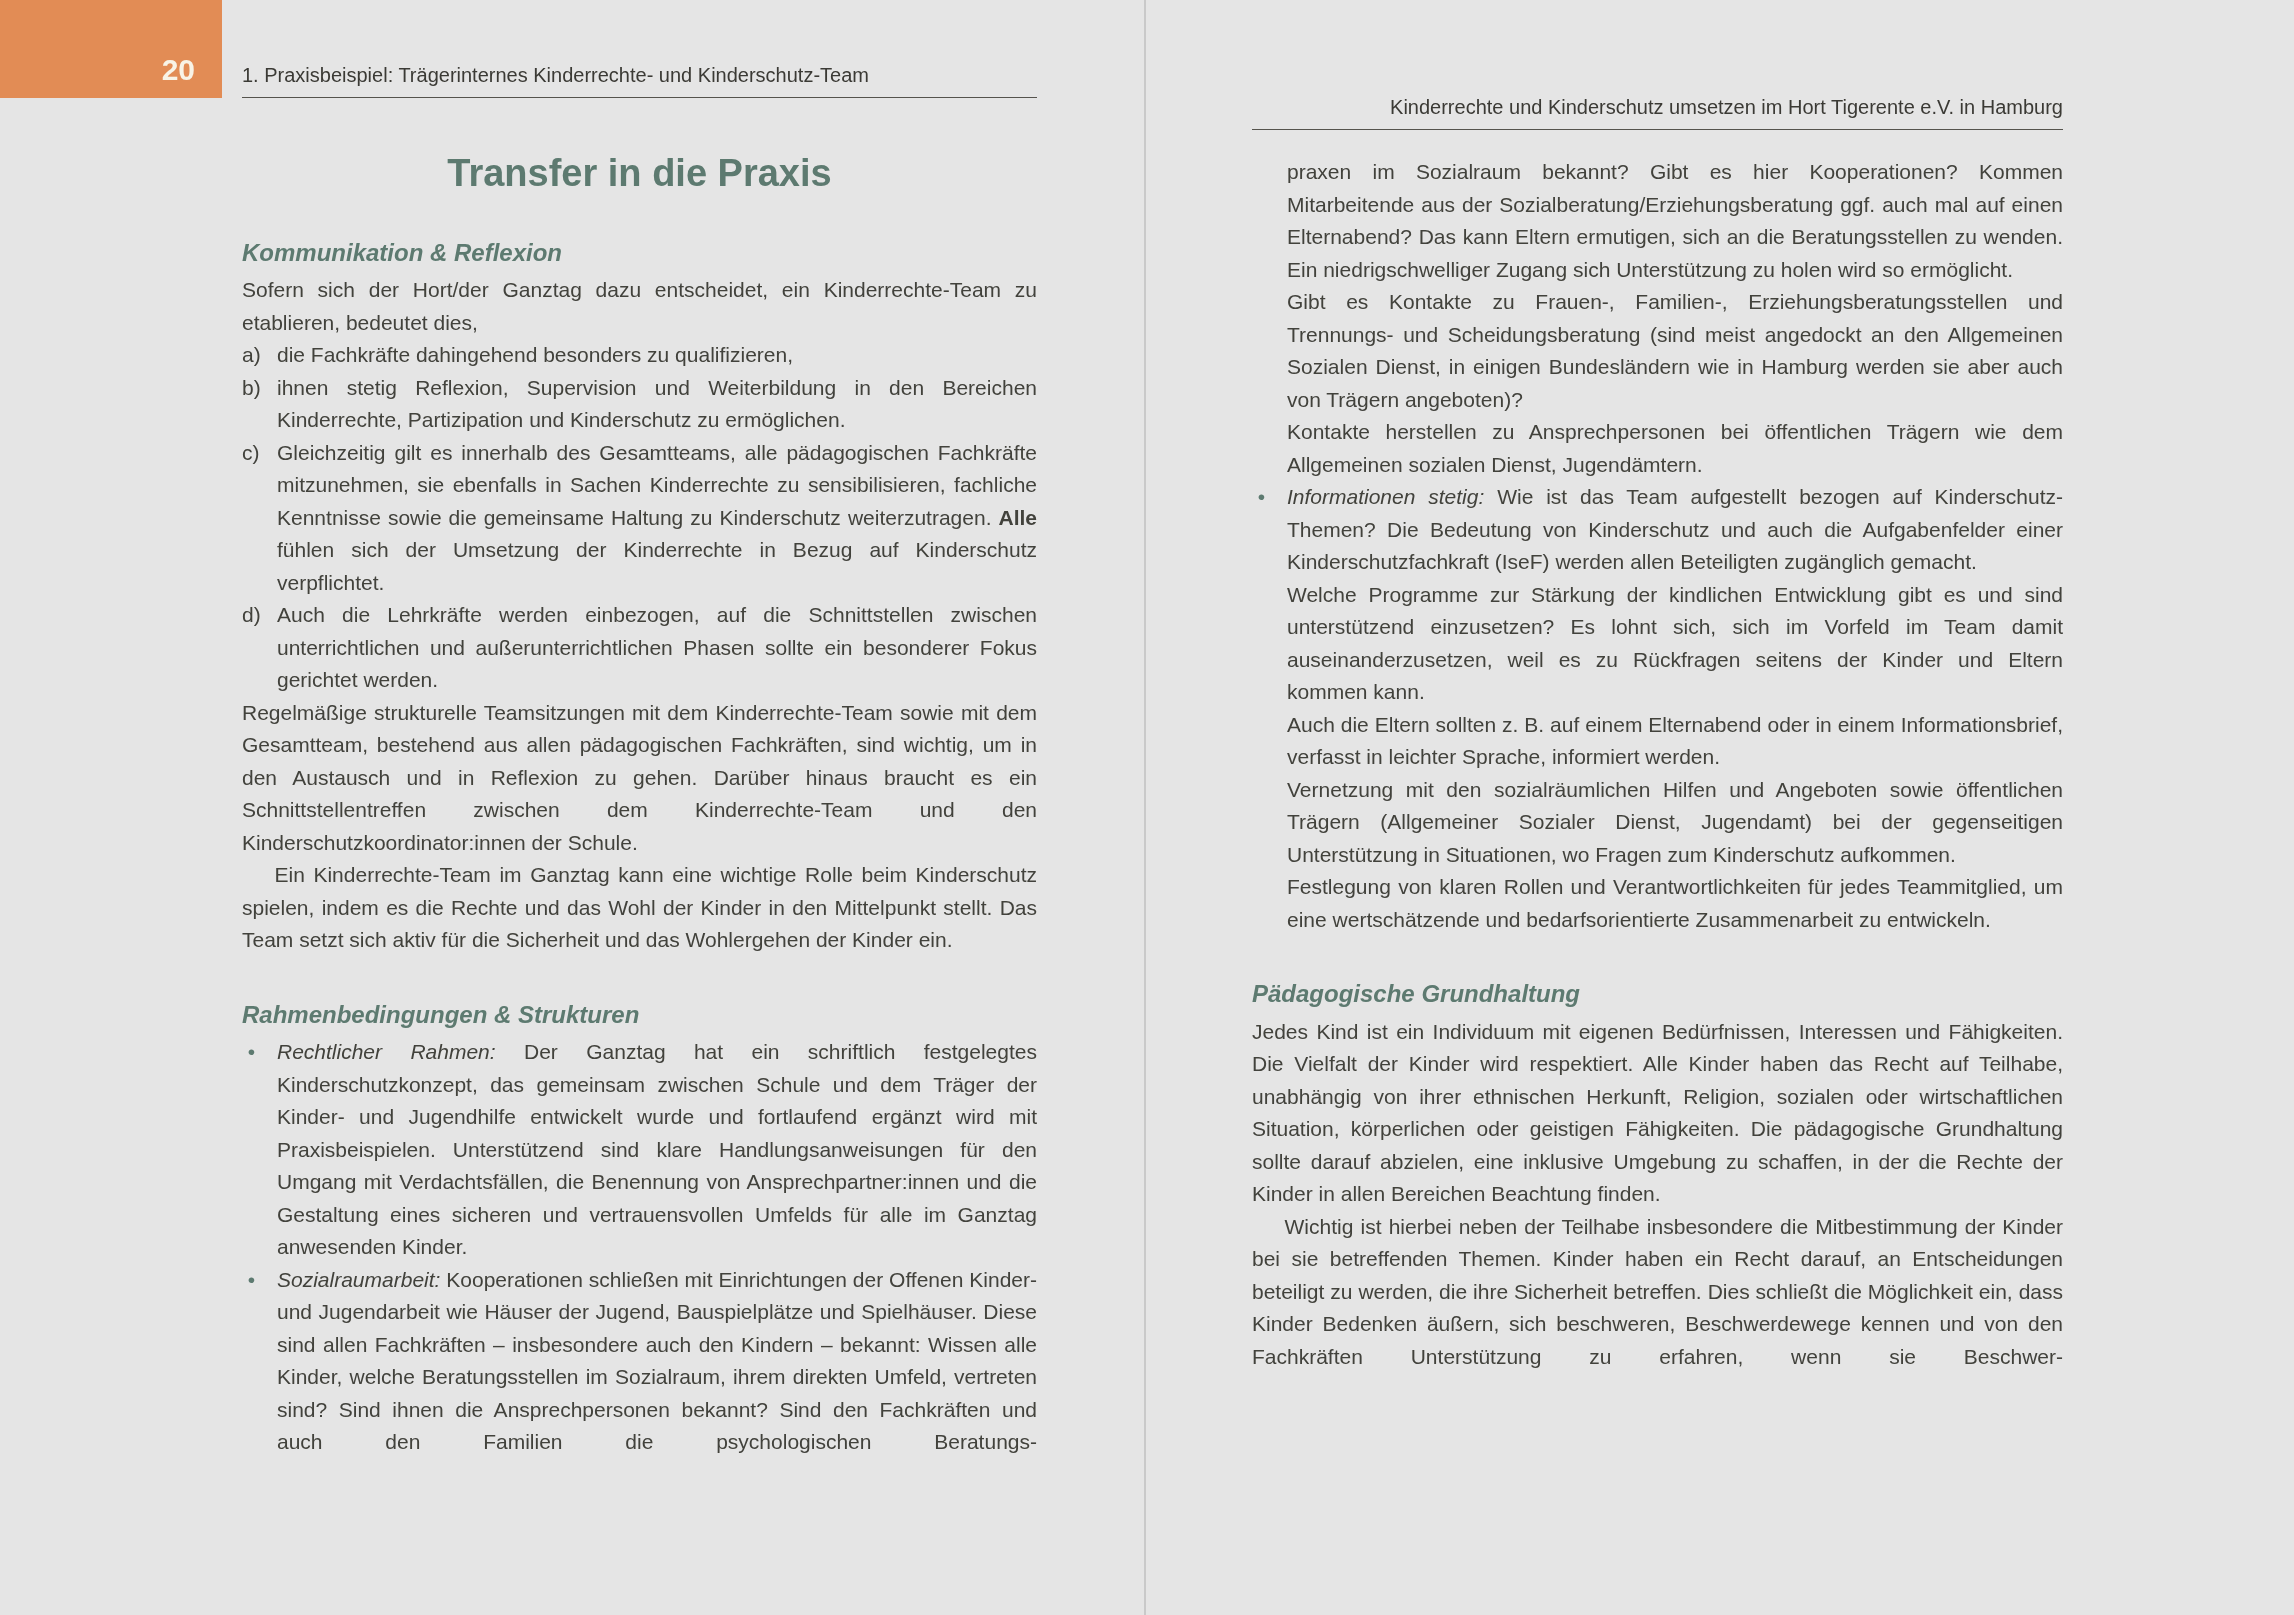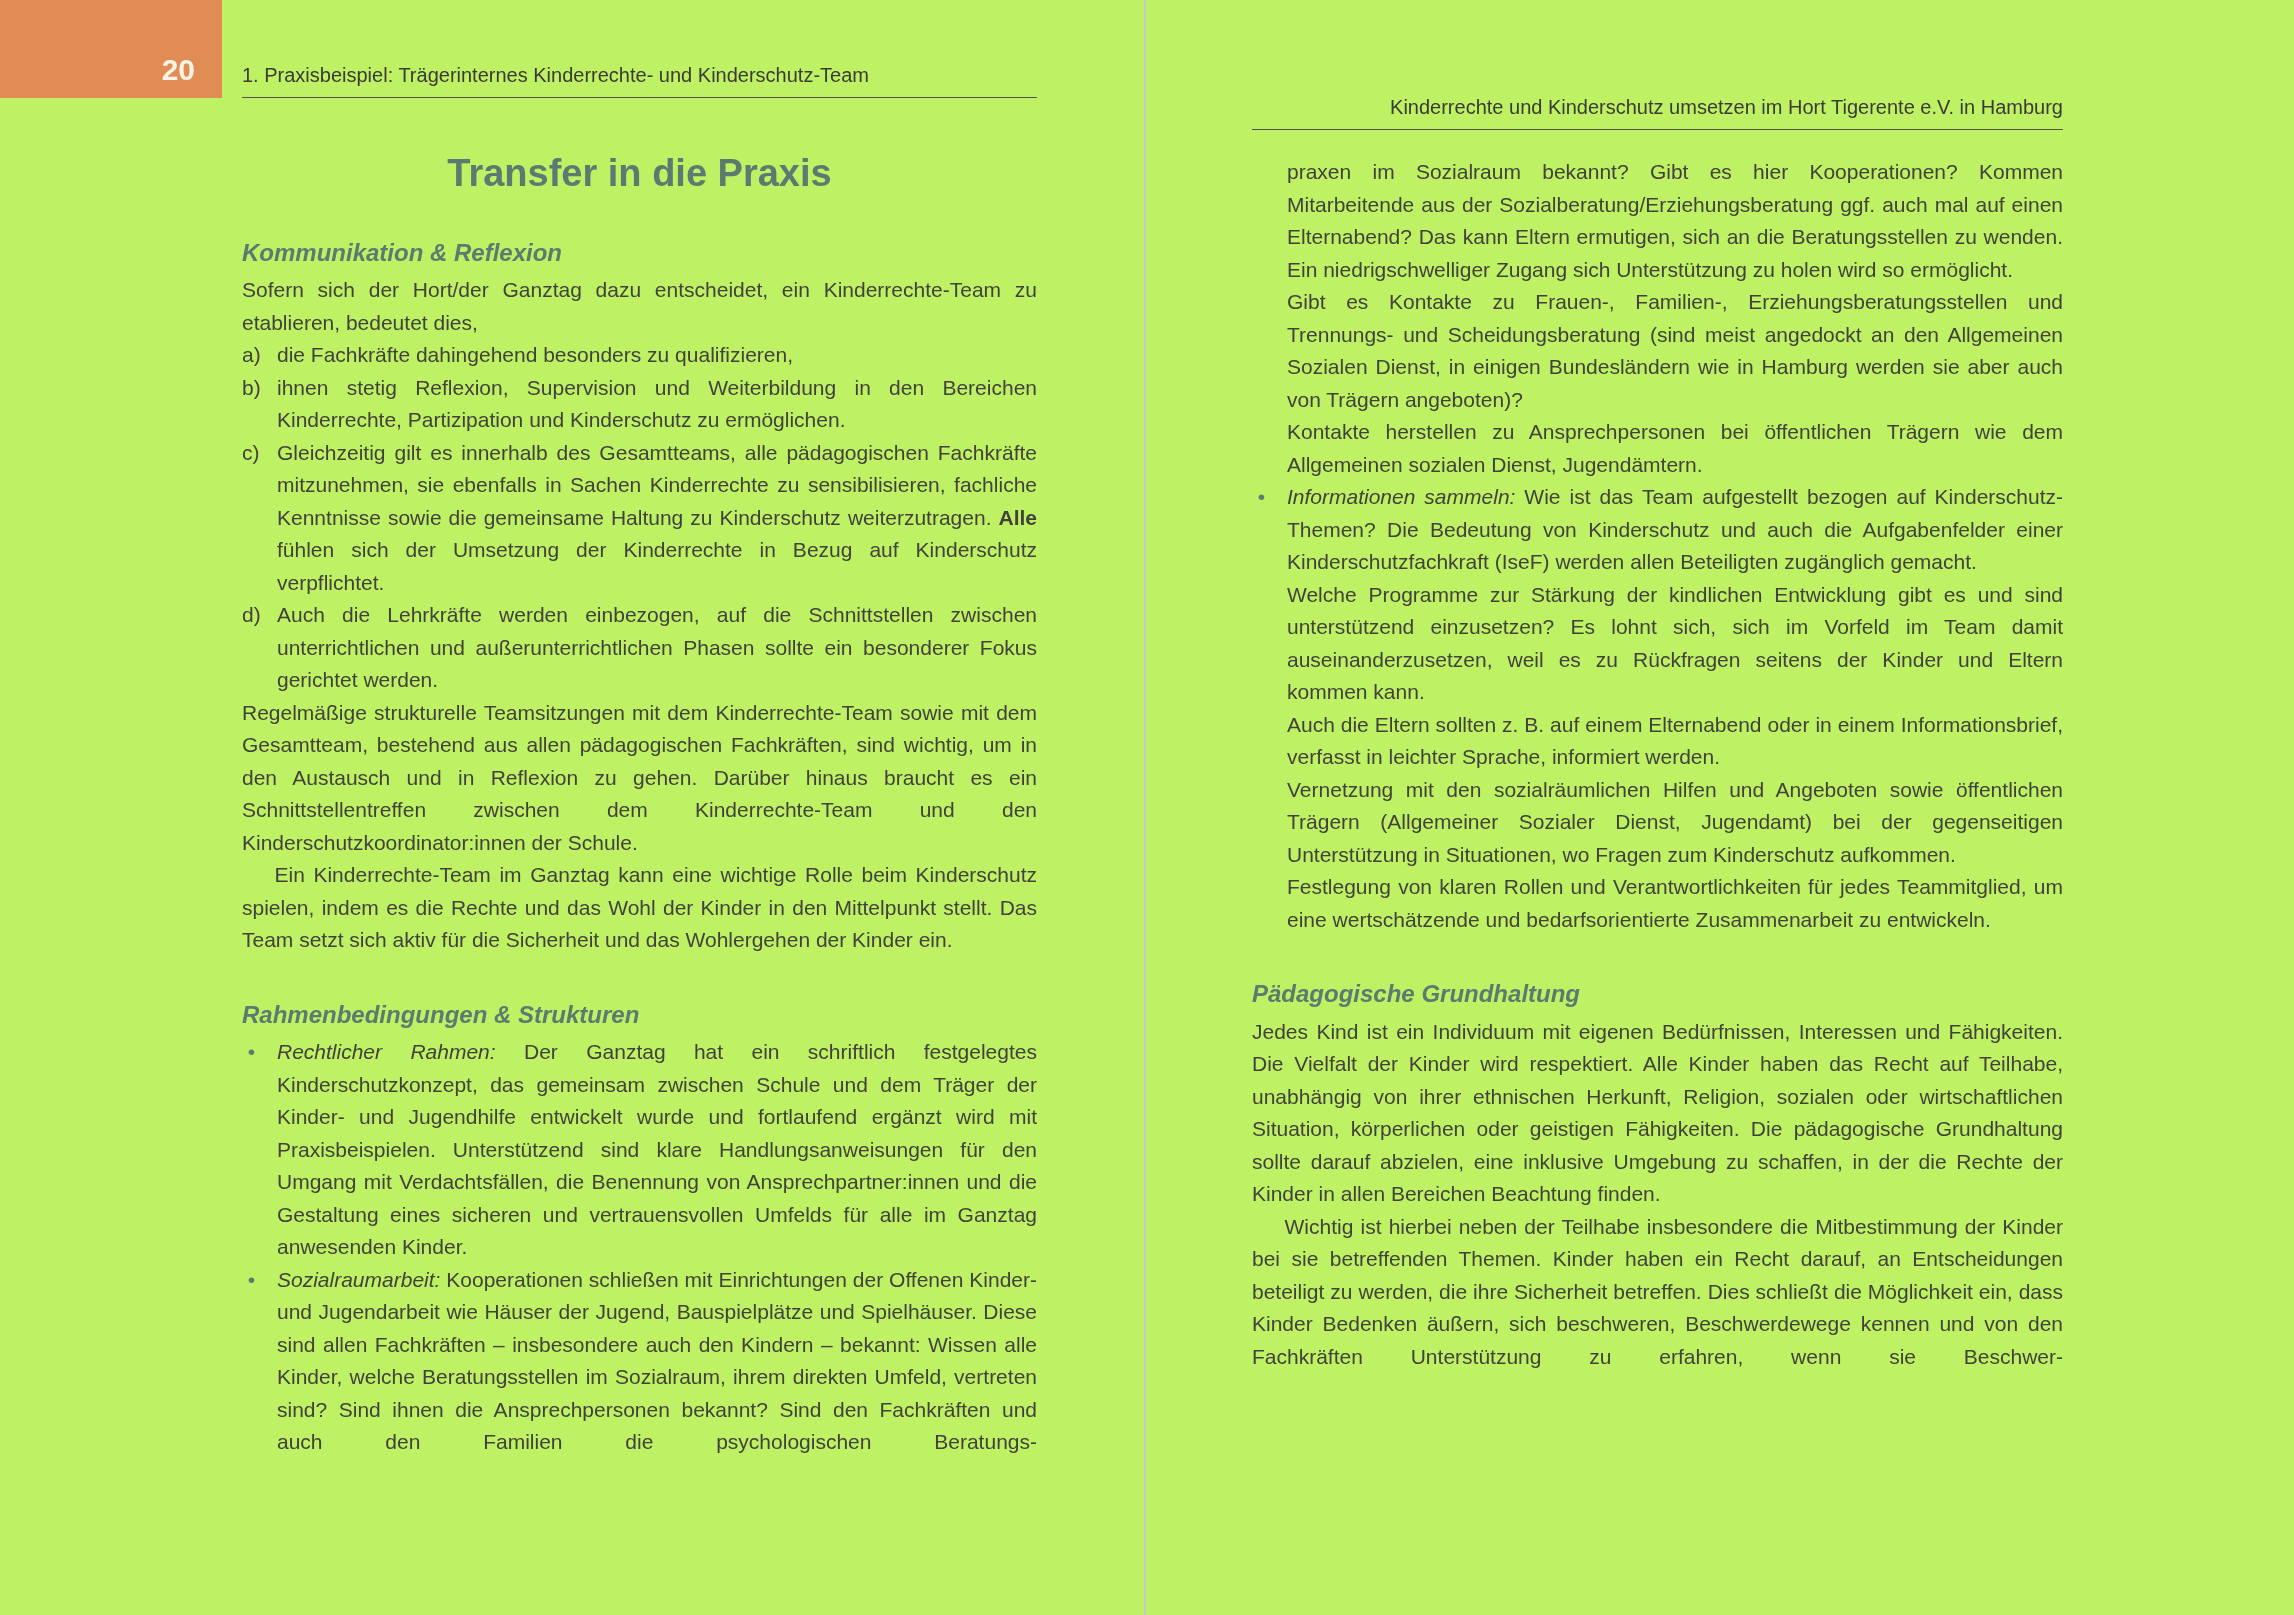--- a/index.html
+++ b/index.html
@@ -1,21 +1,21 @@
 <!DOCTYPE html>
 <html lang="de"><head>
 <meta charset="utf-8">
 <style>
   html,body{margin:0;padding:0;}
   body{
     width:2294px;height:1615px;background:#ffffff;
     font-family:"Liberation Sans", sans-serif;
     color:#42423c;position:relative;overflow:hidden;
   }
-  .spread{position:absolute;inset:0;background:#bef264;}
+  .spread{position:absolute;inset:0;background:#e5e5e5;}
   .divider{position:absolute;left:1144px;top:0;width:1.9px;height:1615px;background:#c9c9c9;}
 
   
   .tab{position:absolute;top:0;height:98px;width:222px;background:#e28c55;
        display:flex;align-items:flex-end;color:#f8f3e6;font-weight:bold;font-size:30px;}
   .tab-left{left:0;justify-content:flex-end;padding:0 27px 11.5px 0;box-sizing:border-box;}
   .tab-right{right:0;justify-content:flex-start;padding:0 0 11.5px 27px;box-sizing:border-box;}
 
   
   .runhead{position:absolute;top:0;height:98px;display:flex;align-items:flex-end;
@@ -107,21 +107,21 @@
 
   <div class="col col-right">
     <div class="hang">
       <p class="body">praxen im Sozialraum bekannt? Gibt es hier Kooperationen? Kommen Mitarbeitende aus der Sozialberatung/Erziehungsberatung ggf. auch mal auf einen Elternabend? Das kann Eltern ermutigen, sich an die Beratungsstellen zu wenden. Ein niedrigschwelliger Zugang sich Unterstützung zu holen wird so ermöglicht.</p>
       <p class="body">Gibt es Kontakte zu Frauen-, Familien-, Erziehungsberatungsstellen und Trennungs- und Scheidungsberatung (sind meist angedockt an den Allgemeinen Sozialen Dienst, in einigen Bundesländern wie in Hamburg werden sie aber auch von Trägern angeboten)?</p>
       <p class="body">Kontakte herstellen zu Ansprechpersonen bei öffentlichen Trägern wie dem Allgemeinen sozialen Dienst, Jugendämtern.</p>
     </div>
 
     <div class="bullet">
       <span class="dot">•</span>
-      <p class="body btext"><span class="lead">Informationen sammeln:</span><span> Wie ist das Team aufgestellt bezogen auf Kinderschutz-Themen? Die Bedeutung von Kinderschutz und auch die Aufgabenfelder einer Kinderschutzfachkraft (IseF) werden allen Beteiligten zugänglich gemacht.</span></p>
+      <p class="body btext"><span class="lead">Informationen stetig:</span><span> Wie ist das Team aufgestellt bezogen auf Kinderschutz-Themen? Die Bedeutung von Kinderschutz und auch die Aufgabenfelder einer Kinderschutzfachkraft (IseF) werden allen Beteiligten zugänglich gemacht.</span></p>
     </div>
     <div class="hang">
       <p class="body">Welche Programme zur Stärkung der kindlichen Entwicklung gibt es und sind unterstützend einzusetzen? Es lohnt sich, sich im Vorfeld im Team damit auseinanderzusetzen, weil es zu Rückfragen seitens der Kinder und Eltern kommen kann.</p>
       <p class="body">Auch die Eltern sollten z. B. auf einem Elternabend oder in einem Informationsbrief, verfasst in leichter Sprache, informiert werden.</p>
       <p class="body">Vernetzung mit den sozialräumlichen Hilfen und Angeboten sowie öffentlichen Trägern (Allgemeiner Sozialer Dienst, Jugendamt) bei der gegenseitigen Unterstützung in Situationen, wo Fragen zum Kinderschutz aufkommen.</p>
       <p class="body">Festlegung von klaren Rollen und Verantwortlichkeiten für jedes Teammitglied, um eine wertschätzende und bedarfsorientierte Zusammenarbeit zu entwickeln.</p>
     </div>
 
     <h2 class="subhead gap-top">Pädagogische Grundhaltung</h2>
     <p class="body">Jedes Kind ist ein Individuum mit eigenen Bedürfnissen, Interessen und Fähigkeiten. Die Vielfalt der Kinder wird respektiert. Alle Kinder haben das Recht auf Teilhabe, unabhängig von ihrer ethnischen Herkunft, Religion, sozialen oder wirtschaftlichen Situation, körperlichen oder geistigen Fähigkeiten. Die pädagogische Grundhaltung sollte darauf abzielen, eine inklusive Umgebung zu schaffen, in der die Rechte der Kinder in allen Bereichen Beachtung finden.</p>

